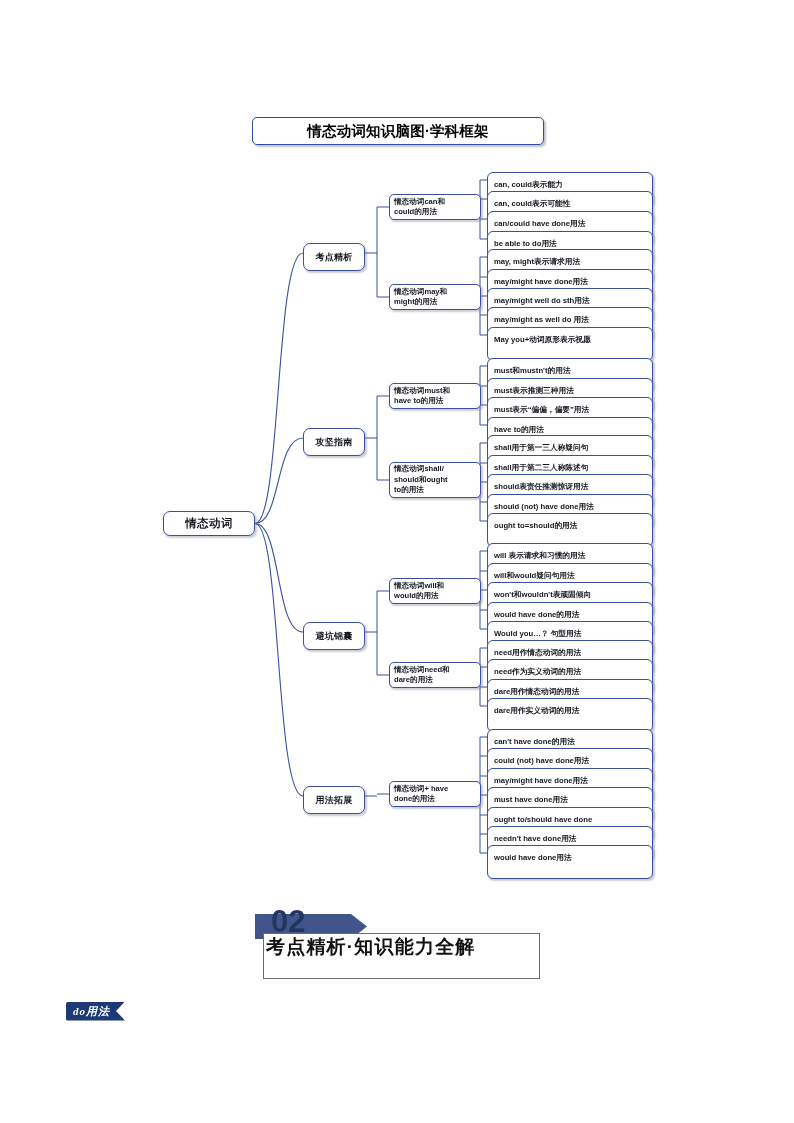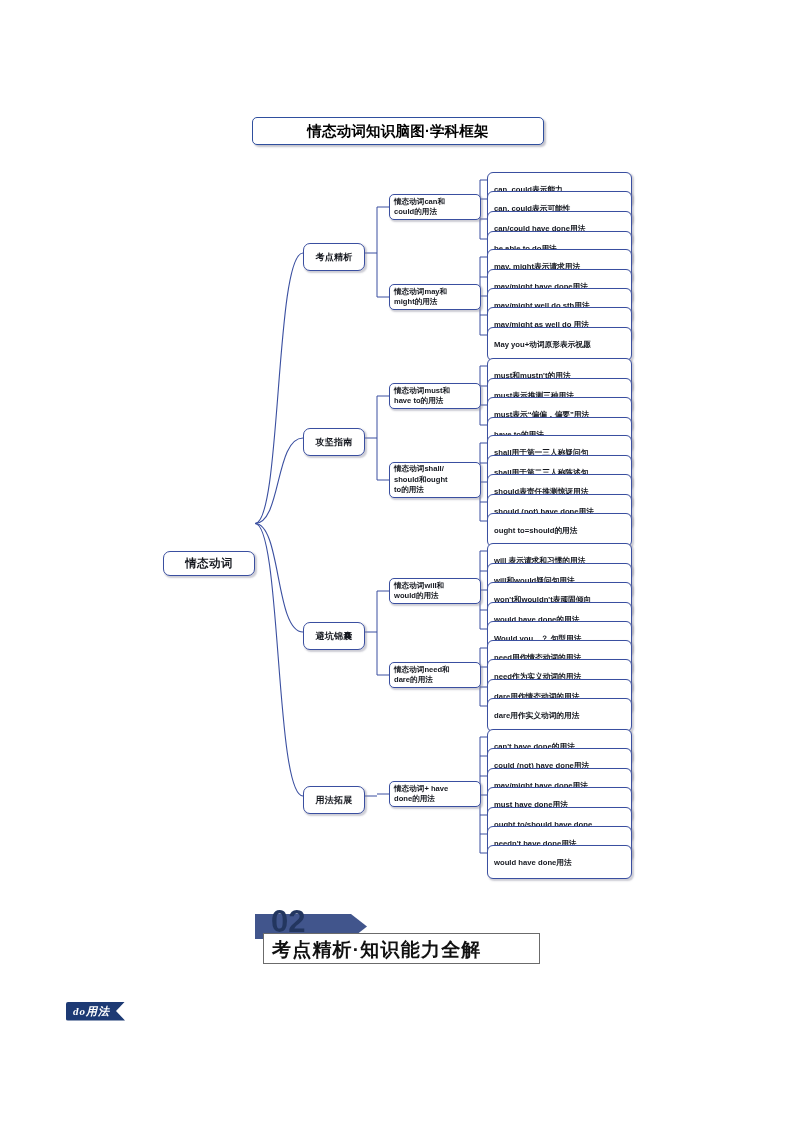--- a/index.html
+++ b/index.html
@@ -68,21 +68,20 @@
 
   
   .node.root {
     left: 163px;
     top: 511px;
     width: 92px;
     height: 25px;
     border-width: 1.4px;
     border-radius: 7px;
     justify-content: center;
-    margin-top: 40px;
   }
   .node.root span {
     text-align: center;
     font-size: 11.5px;
     font-weight: bold;
     letter-spacing: 0.4px;
   }
 
   
   .node.cat {
@@ -108,24 +107,25 @@
   .node.branch span {
     text-align: left;
     font-size: 7.6px;
     font-weight: bold;
     line-height: 10.5px;
   }
 
   
   .node.leaf {
     left: 487px;
-    width: 145px;
+    width: 166px;
     height: 16px;
     border-radius: 6px;
     padding: 16px 6px;
+    align-items: flex-end;
   }
   .node.leaf span {
     text-align: left;
     font-size: 7.7px;
     font-weight: bold;
     line-height: 9px;
     white-space: nowrap;
     overflow: hidden;
   }
 
@@ -155,26 +155,26 @@
     color: #23365f;
     letter-spacing: 0px;
     line-height: 31px;
     font-family: "Liberation Sans", sans-serif;
   }
   #banner-title-box {
     position: absolute;
     left: 8px;
     top: 27px;
     width: 277px;
-    height: 31px;
+    height: 46px;
     border: 1.3px solid #6b6b6b;
     background: #ffffff;
     display: flex;
-    align-items: flex-end;
-    padding-left: 8px;
+    align-items: flex-start;
+    padding-left: 2px;
     box-sizing: border-box;
   }
   #banner-title-box span {
     font-size: 19px;
     font-weight: bold;
     color: #111111;
     letter-spacing: 1.2px;
     white-space: nowrap;
   }
 

